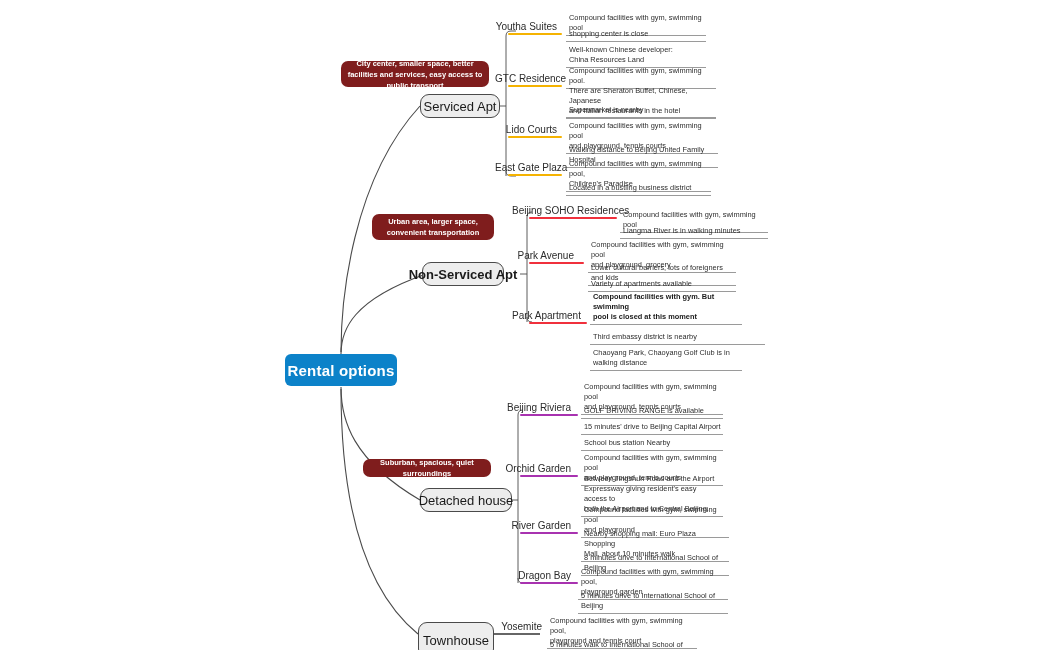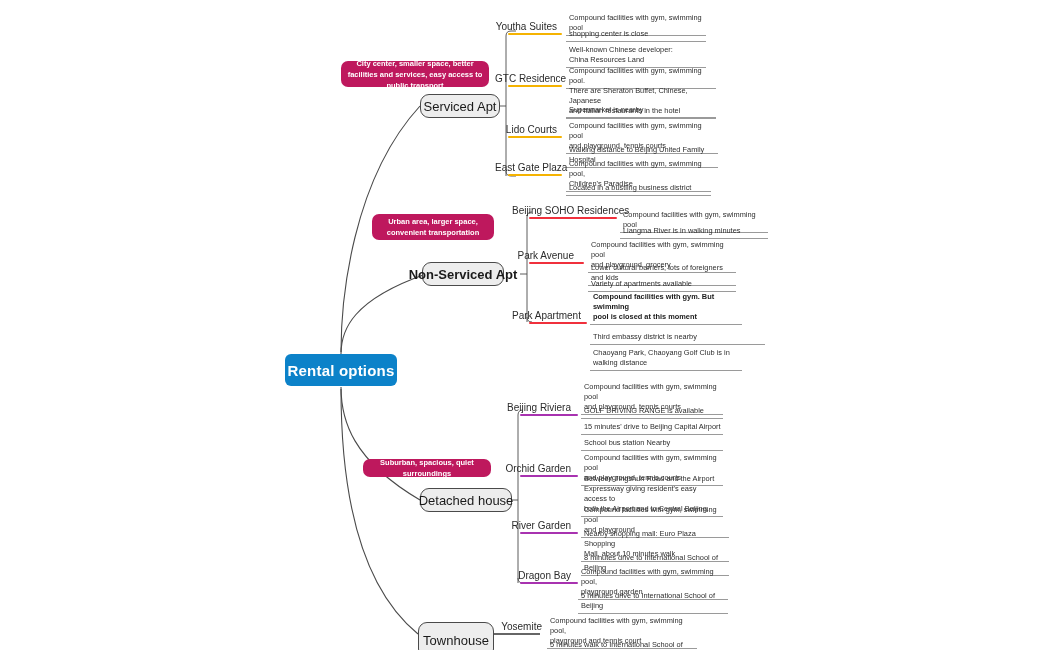--- a/index.html
+++ b/index.html
@@ -36,21 +36,21 @@
     color:#1a1a1a;
     font-size:13px;
     display:flex;align-items:center;justify-content:center;
     box-sizing:border-box;
     white-space:nowrap;
   }
 
   
   .callout{
     position:absolute;
-    background:#be185d;
+    background:#7f1d1d;
     color:#ffffff;
     border-radius:7px;
     font-size:7.5px;
     font-weight:bold;
     line-height:11px;
     text-align:center;
     display:flex;align-items:center;justify-content:flex-end;
     box-sizing:border-box;
     padding:3px 6px;
   }

